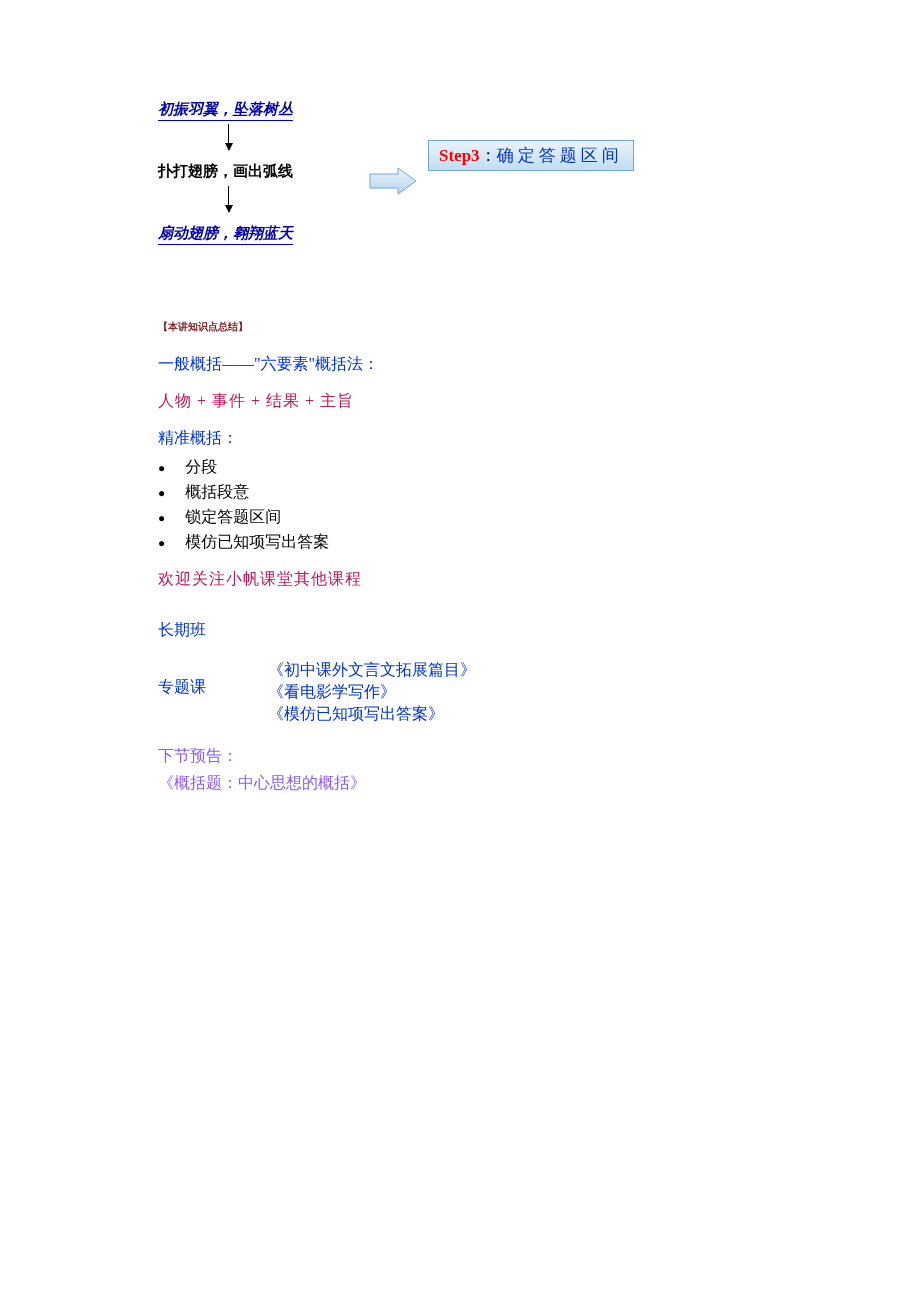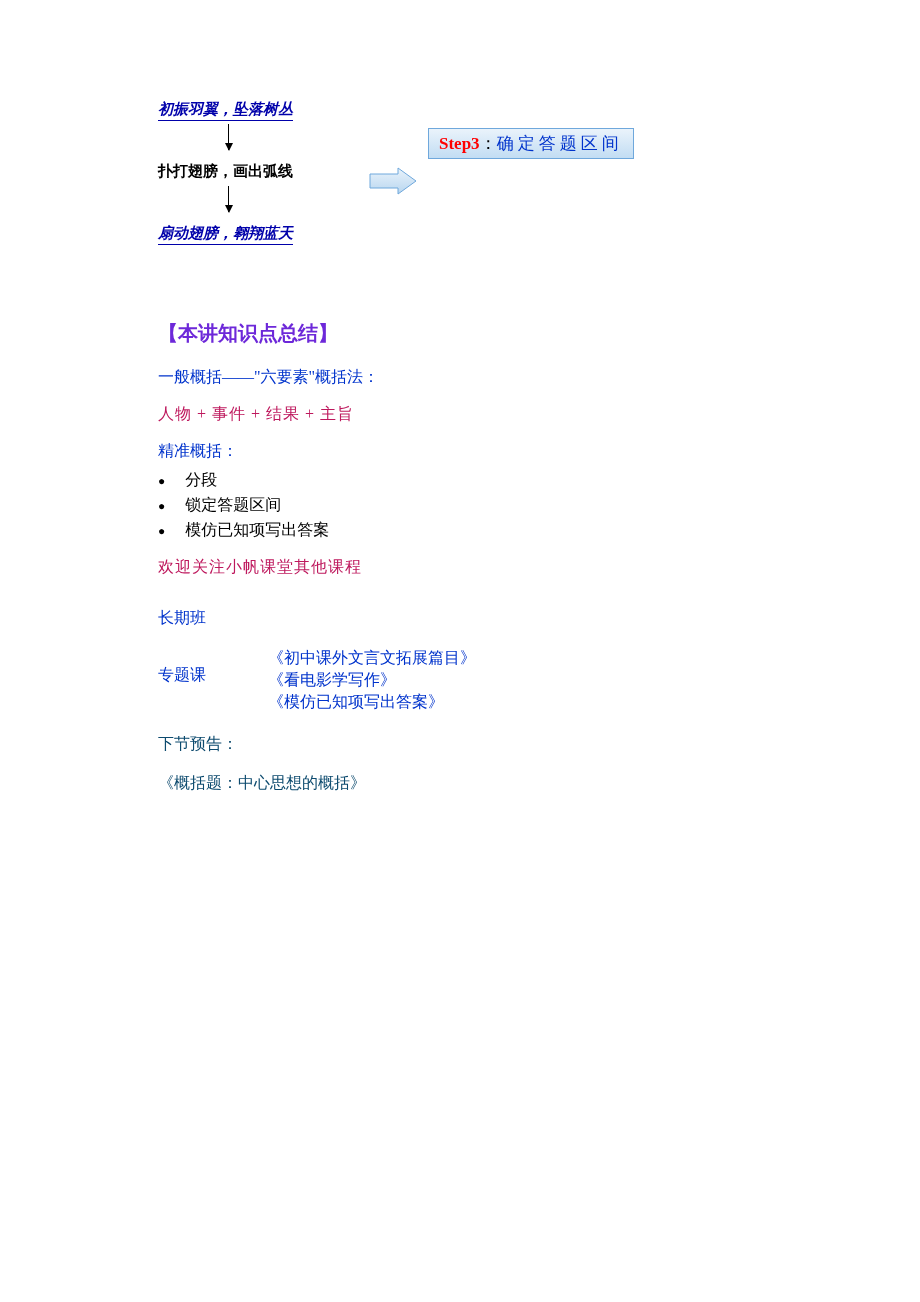--- a/index.html
+++ b/index.html
@@ -75,22 +75,22 @@
     font-weight: bold;
   }
   .step-colon {
     color: #000;
   }
   .step-text {
     color: #0033cc;
     letter-spacing: 4px;
   }
   .section-title {
-    color: #6d28d9;
-    font-size: 20px;
+    color: #7f1d1d;
+    font-size: 10px;
     margin: 12px 0 20px 0;
     font-weight: bold;
   }
   .blue-line {
     color: #0033cc;
     font-size: 16px;
     margin: 16px 0;
   }
   .red-line {
     color: #be185d;
@@ -132,23 +132,23 @@
   .course-label.top {
     padding-top: 22px;
   }
   .course-items {
     color: #0033cc;
   }
   .course-items div {
     margin: 1px 0;
   }
   .black-line {
-    color: #0c4a6e;
-    font-size: 16px;
-    margin: 18px 0;
+    color: #8b5cf6;
+    font-size: 16px;
+    margin: 6px 0;
   }
   .next-preview{
     margin-top: 20px;
   }
 </style>
 </head>
 <body>
 
 <div class="page">
 
@@ -164,34 +164,35 @@
         <defs>
           <linearGradient id="barr" x1="0%" y1="0%" x2="0%" y2="100%">
             <stop offset="0%" stop-color="#eaf3fb"></stop>
             <stop offset="100%" stop-color="#b8d6ef"></stop>
           </linearGradient>
         </defs>
         <polygon points="2,8 30,8 30,2 48,15 30,28 30,22 2,22" fill="url(#barr)" stroke="#6fa8dc" stroke-width="1"></polygon>
       </svg>
     </div>
 
-    <div class="step-box" style="left:270px; top:28px;">
+    <div class="step-box" style="left:270px; top:40px;">
       <span class="step-label">Step3</span><span class="step-colon">：</span><span class="step-text">确定答题区间</span>
     </div>
   </div>
 
   <div class="section-title">【本讲知识点总结】</div>
 
   <div class="blue-line">一般概括——"六要素"概括法：</div>
 
   <div class="red-line">人物    +    事件    +     结果    +   主旨</div>
 
   <div class="blue-line" style="margin-bottom:4px;">精准概括：</div>
   <ul class="bullet-list">
     <li>分段</li>
+    <li>概括段意</li>
     <li>锁定答题区间</li>
     <li>模仿已知项写出答案</li>
   </ul>
 
   <div class="red-line" style="margin-bottom:4px;">欢迎关注小帆课堂其他课程</div>
 
   <div class="course-table">
     <div class="course-row">
       <div class="course-label top">长期班</div>
     </div>

